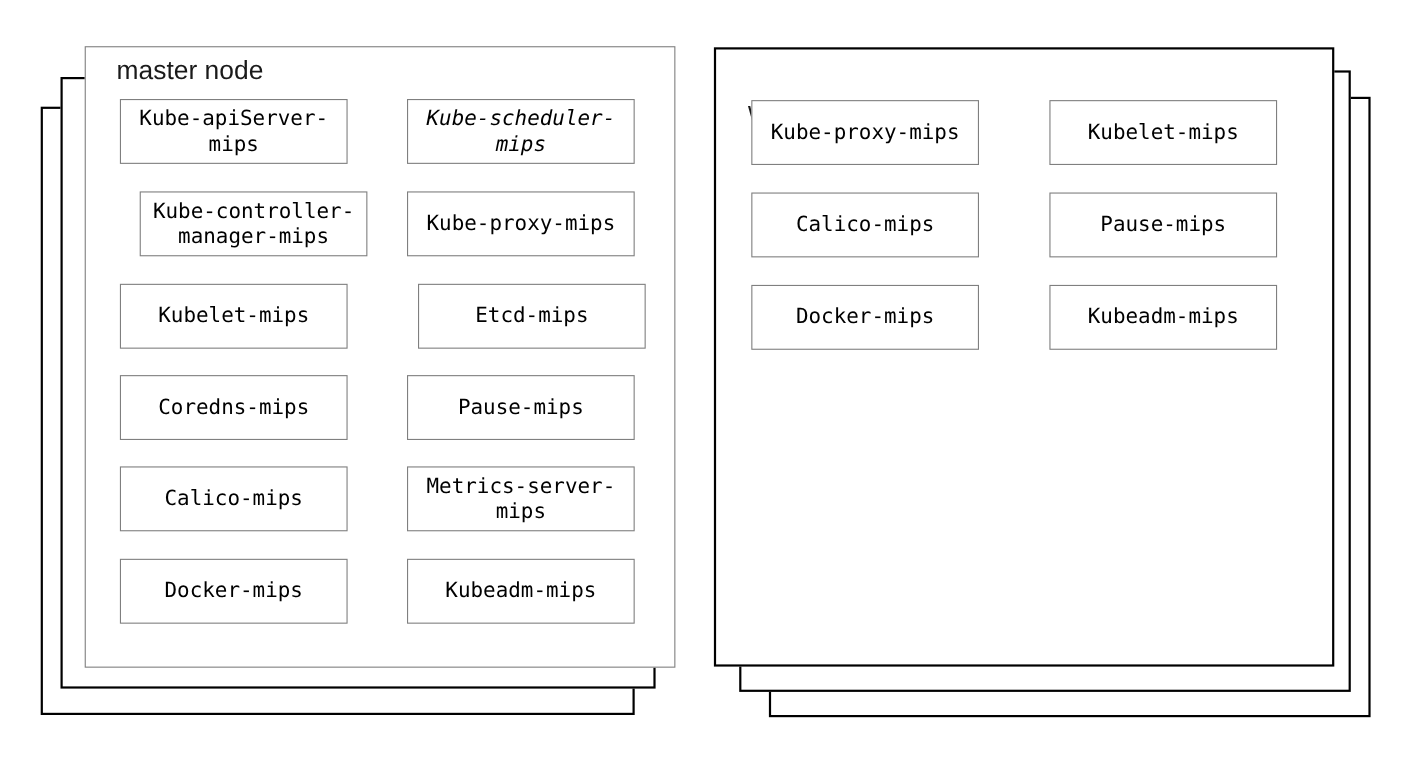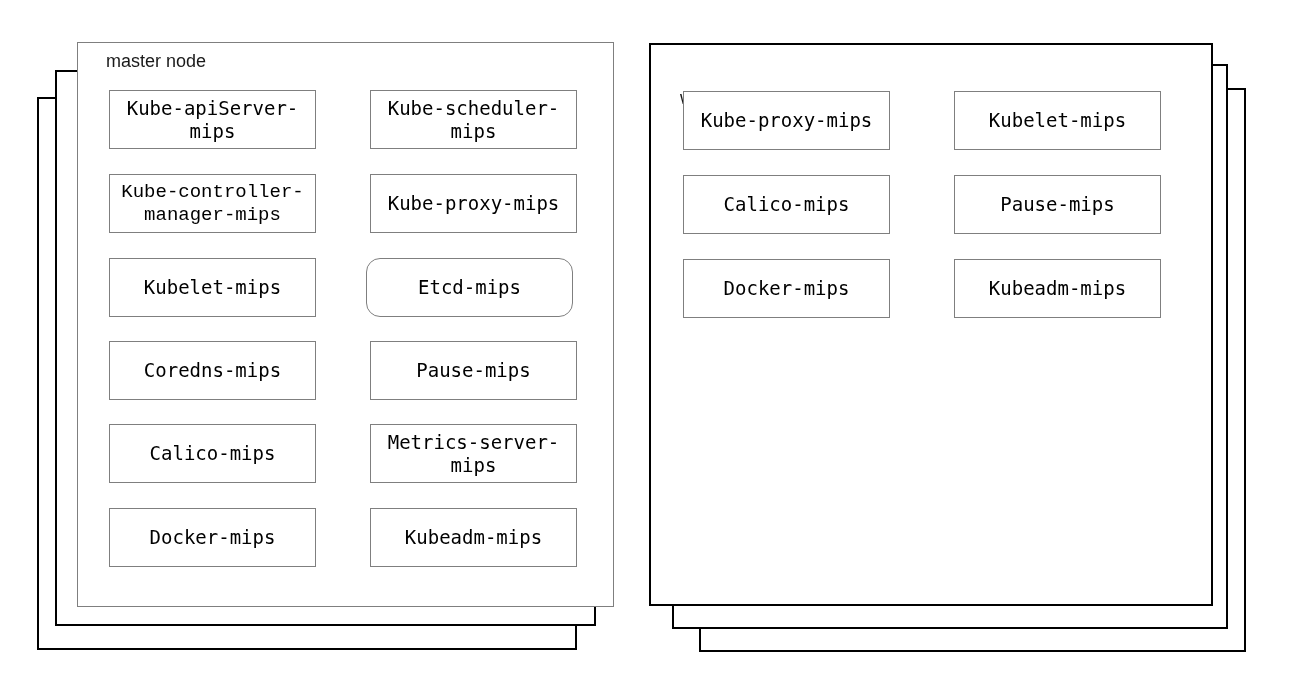--- a/index.html
+++ b/index.html
@@ -23,21 +23,21 @@
   .layer.black {
     border: 2px solid #000000;
   }
   .layer.grey {
     border: 1px solid #7f7f7f;
   }
   .node-title {
     position: absolute;
     z-index: 4;
     font-family: "Liberation Sans", sans-serif;
-    font-size: 18px;
+    font-size: 24px;
     color: #1a1a1a;
     white-space: nowrap;
   }
   .comp {
     position: absolute;
     z-index: 4;
     width: 207px;
     height: 59px;
     box-sizing: border-box;
     border: 1px solid #7f7f7f;
@@ -61,25 +61,25 @@
 
 <div class="canvas">
 
   <div class="layer black z1" style="left:37px; top:97px; width:540px; height:553px;"></div>
   <div class="layer black z2" style="left:55px; top:70px; width:541px; height:556px;"></div>
   <div class="layer grey z3" style="left:77px; top:42px; width:537px; height:565px;"></div>
 
   <div class="node-title" style="left:106px; top:51px;">master node</div>
 
   <div class="comp" style="left:109px; top:90px;">Kube-apiServer-mips</div>
-  <div class="comp" style="left:370px; top:90px;">Kube-scheduler-mips</div>
-  <div class="comp" style="left:109px; top:174px;font-family:Liberation Mono, monospace;">Kube-controller-manager-mips</div>
+  <div class="comp" style="left:370px; top:90px;font-style:italic;">Kube-scheduler-mips</div>
+  <div class="comp" style="left:127px; top:174px;">Kube-controller-manager-mips</div>
   <div class="comp" style="left:370px; top:174px;">Kube-proxy-mips</div>
   <div class="comp" style="left:109px; top:258px;">Kubelet-mips</div>
-  <div class="comp" style="left:366px; top:258px;border-radius:14px;">Etcd-mips</div>
+  <div class="comp" style="left:380px; top:258px;">Etcd-mips</div>
   <div class="comp" style="left:109px; top:341px;text-align:right;">Coredns-mips</div>
   <div class="comp" style="left:370px; top:341px;">Pause-mips</div>
   <div class="comp" style="left:109px; top:424px;">Calico-mips</div>
   <div class="comp" style="left:370px; top:424px;text-align:center;">Metrics-server-mips</div>
   <div class="comp" style="left:109px; top:508px;">Docker-mips</div>
   <div class="comp" style="left:370px; top:508px;">Kubeadm-mips</div>
 
   <div class="layer black z1" style="left:699px; top:88px; width:547px; height:564px;"></div>
   <div class="layer black z2" style="left:672px; top:64px; width:556px; height:565px;"></div>
   <div class="layer black z3" style="left:649px; top:43px; width:564px; height:563px;"></div>

